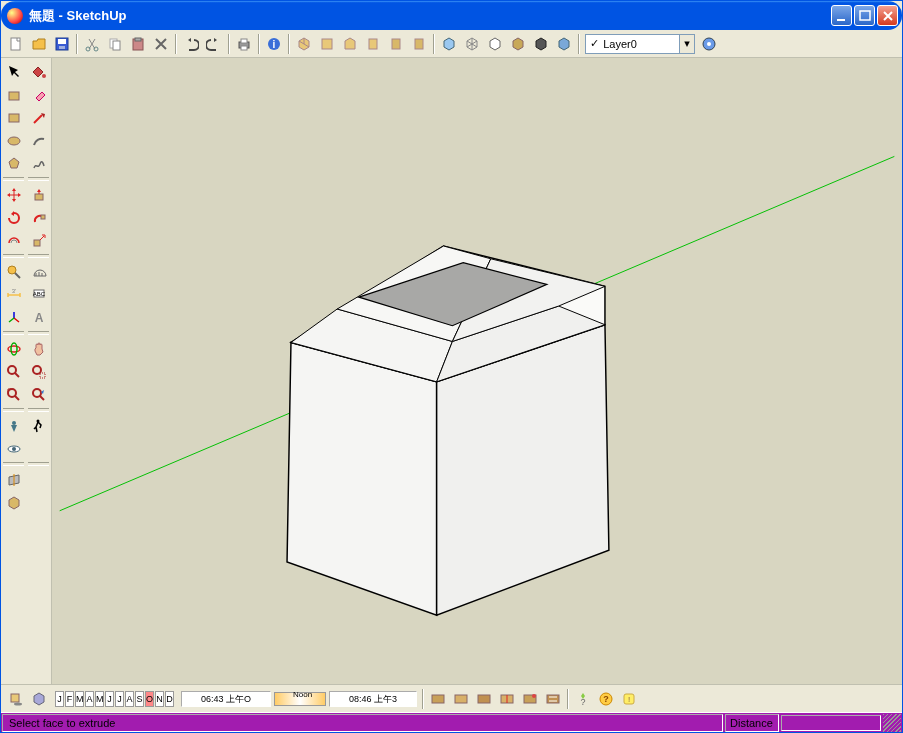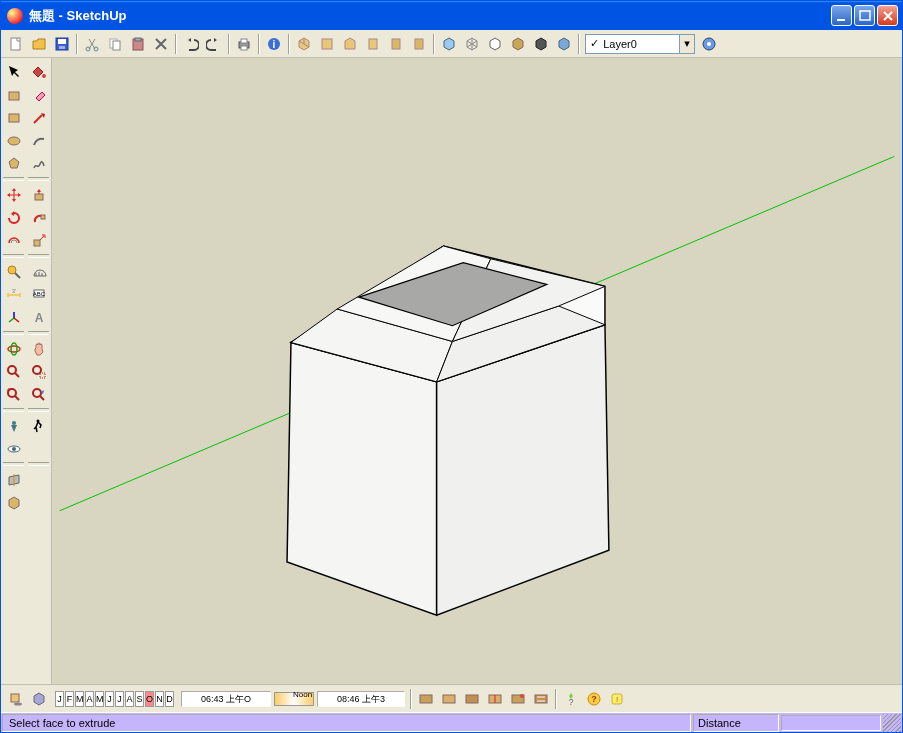--- a/index.html
+++ b/index.html
@@ -1,18 +1,18 @@
 <!DOCTYPE html>
 <html><head>
   <meta charset="utf-8">
   <style>
     * { box-sizing: border-box; margin: 0; padding: 0; }
     body { font-family: "MS Sans Serif", Tahoma, Arial, sans-serif; font-size: 11px; overflow: hidden; width: 903px; height: 733px; background: #ece9d8; }
     .window { width: 903px; height: 733px; border: 1px solid #0054e3; display: flex; flex-direction: column; }
-    .titlebar { height: 29px; background: linear-gradient(to bottom, #3b93f7 0%, #0054e3 6%, #0054e3 88%, #0054e3 100%); display: flex; align-items: center; color: white; font-weight: bold; padding: 0 4px; font-size: 13px; }
+    .titlebar { height: 29px; background: linear-gradient(to bottom, #3b93f7 0%, #0054e3 6%, #0054e3 88%, #0054e3 100%); display: flex; align-items: center; color: white; font-weight: bold; padding: 0 4px; font-size: 13px; border-radius: 14px; }
     .titlebar-icon { width: 16px; height: 16px; margin: 0 4px 0 2px; background: radial-gradient(circle at 30% 30%, #ff8 0%, #f44 60%, #800 100%); border-radius: 50%; }
     .titlebar-title { flex: 1; padding-left: 2px; }
     .win-buttons { display: flex; gap: 2px; }
     .win-btn { width: 21px; height: 21px; border-radius: 3px; border: 1px solid #fff; display: flex; align-items: center; justify-content: center; font-size: 11px; font-weight: bold; color: white; cursor: pointer; }
     .win-min, .win-max { background: linear-gradient(to bottom, #7ba7e8, #2a66c9); }
     .win-close { background: linear-gradient(to bottom, #f4a090, #d43a1f); }
     .menubar { height: 21px; background: #ece9d8; display: flex; align-items: center; padding: 0 4px; border-bottom: 1px solid #c0c0b0; }
     .menu-item { padding: 2px 8px; cursor: pointer; font-size: 12px; }
     .menu-item u { text-decoration: underline; }
     .toolbar-top { height: 28px; background: #ece9d8; display: flex; align-items: center; padding: 2px 4px; gap: 1px; border-bottom: 1px solid #c0c0b0; }
@@ -24,23 +24,23 @@
     .main-area { flex: 1; display: flex; min-height: 0; }
     .left-toolbars { display: flex; background: #ece9d8; border-right: 1px solid #c0c0b0; }
     .toolcol { display: flex; flex-direction: column; padding: 2px 1px; gap: 0; }
     .tool { width: 23px; height: 23px; border: 1px solid transparent; display: flex; align-items: center; justify-content: center; cursor: pointer; border-radius: 2px; font-size: 13px; }
     .tool-sep { height: 4px; border-top: 1px solid #a0a090; border-bottom: 1px solid #fff; margin: 2px 1px; }
     .canvas { flex: 1; background: #d8d6c1; position: relative; overflow: hidden; }
     .bottombar { height: 28px; background: #ece9d8; display: flex; align-items: center; padding: 2px 4px; gap: 1px; border-top: 1px solid #c0c0b0; }
     .timeline { display: flex; align-items: center; gap: 1px; font-size: 9px; margin: 0 4px; }
     .timeline-month { width: 9px; height: 16px; border: 1px solid #999; text-align: center; line-height: 14px; background: #fff; font-size: 9px; }
     .time-box { height: 16px; border: 1px inset #fff; background: #fff; padding: 0 19px; font-size: 9px; line-height: 14px; margin: 0 2px; }
-    .statusbar { height: 20px; background: #c4b5fd; display: flex; align-items: center; border-top: 1px solid #fff; font-size: 11px; }
+    .statusbar { height: 20px; background: #a21caf; display: flex; align-items: center; border-top: 1px solid #fff; font-size: 11px; }
     .status-left { flex: 1; padding: 2px 6px; border: 1px inset #fff; margin: 1px; }
-    .status-right { width: 86px; padding: 2px 4px; border: 1px inset #fff; margin: 1px; text-align: left; }
+    .status-right { width: 54px; padding: 2px 4px; border: 1px inset #fff; margin: 1px; text-align: left; }
     .status-val { width: 100px; border: 1px inset #fff; margin: 1px; height: 16px; }
     .resize-grip { width: 18px; height: 18px; background: repeating-linear-gradient(135deg, #999 0 1px, transparent 1px 3px); margin: 1px; }
     svg.ico { width: 16px; height: 16px; }
   </style>
 </head>
 <body>
 
 <div class="window">
 
   <div class="titlebar">
@@ -475,21 +475,21 @@
       <div class="timeline-month">M</div>
       <div class="timeline-month">J</div>
       <div class="timeline-month">J</div>
       <div class="timeline-month">A</div>
       <div class="timeline-month">S</div>
       <div class="timeline-month" style="background:#f88">O</div>
       <div class="timeline-month">N</div>
       <div class="timeline-month">D</div>
     </div>
     <div class="time-box">06:43 上午O</div>
-    <div style="width:40px;height:14px;background:linear-gradient(to right,#fc6,#fff,#fc6);border:1px solid #999;position:relative">
+    <div style="width:52px;height:14px;background:linear-gradient(to right,#fc6,#fff,#fc6);border:1px solid #999;position:relative">
         <div style="position:absolute;left:18px;top:-3px;font-size:8px">Noon</div>
       </div>
     <div class="time-box">08:46 上午3</div>
     <div class="tb-sep"></div>
     <div class="tb-btn">
         <svg class="ico" viewBox="0 0 16 16">
           <rect x="2" y="4" width="12" height="8" fill="#c8a058" stroke="#866"></rect>
         </svg>
       </div>
     <div class="tb-btn">

